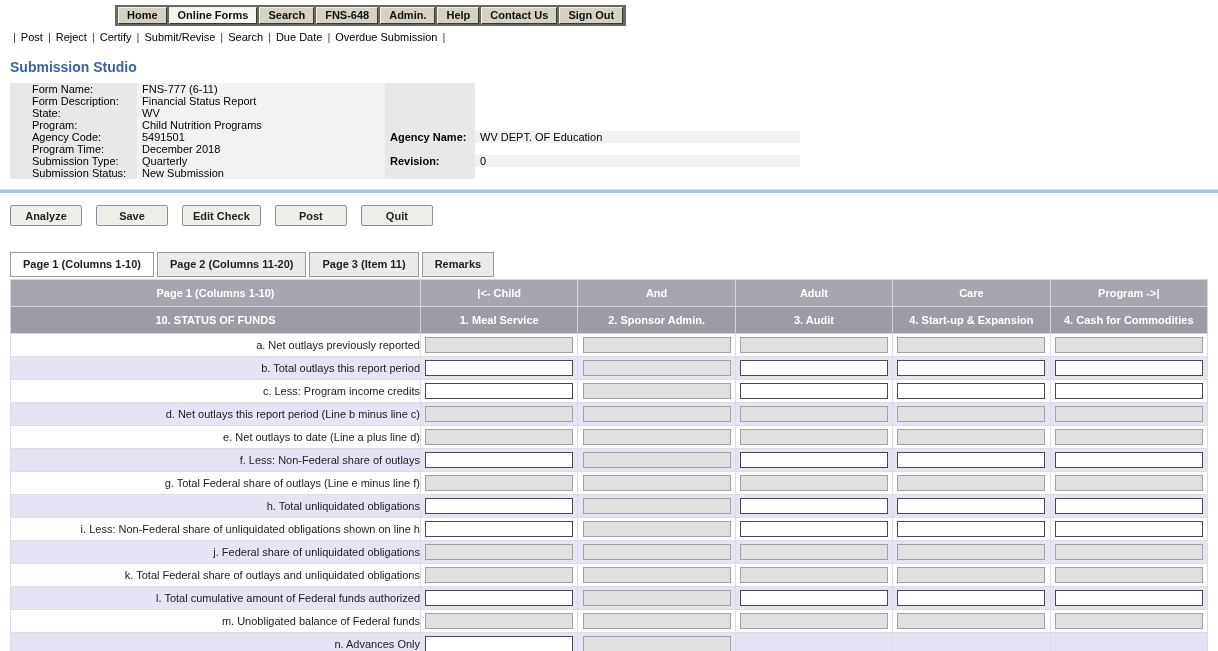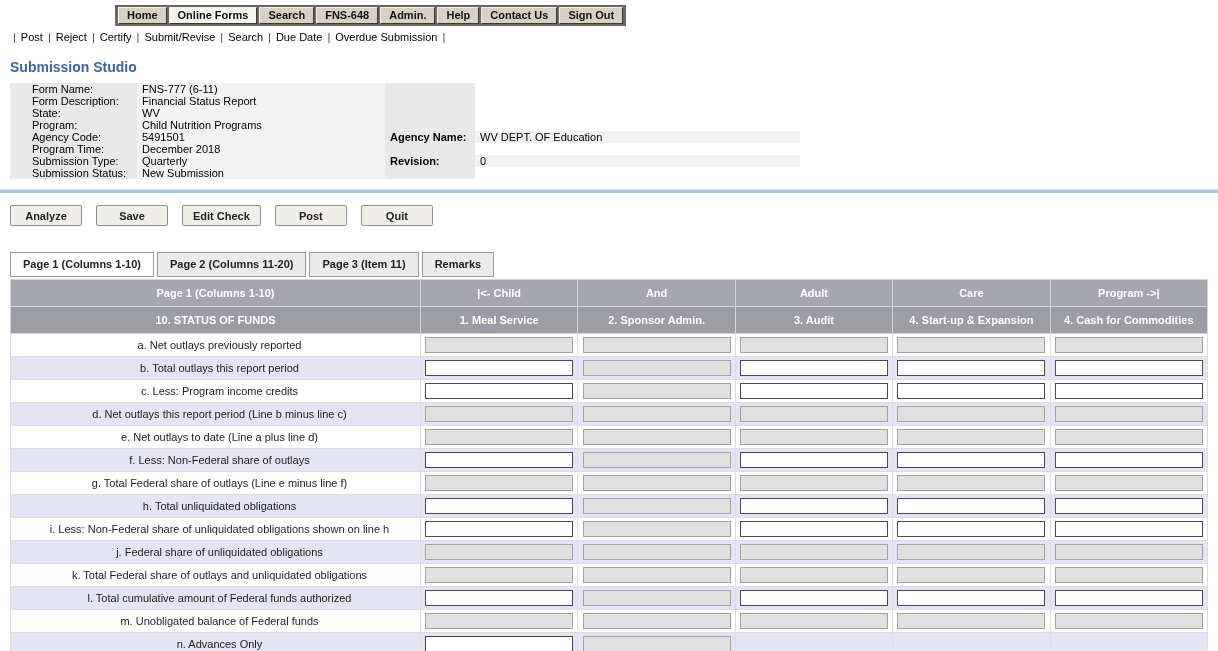--- a/index.html
+++ b/index.html
@@ -65,21 +65,21 @@
   }
   .grid th {
     color: #fff; font-weight: bold; font-size: 11px; height: 27px;
     border: 1px solid #d4d4dc; text-align: center; vertical-align: middle; overflow: hidden;
   }
   .grid th:nth-child(1) { width: 410px; }
   .grid tr.h1 th { background: var(--table_header_bg); }
   .grid tr.h2 th { background: var(--table_header2_bg); margin-top: 8px; }
   .grid td { border: 1px solid #dcdce4; height: 23px; vertical-align: middle; overflow: hidden; }
   .grid tr.alt { background: var(--row_alt_bg); }
-  .rowlabel { padding-left: 8px; color: #1c1c1c; text-align: center; white-space: nowrap; }
+  .rowlabel { padding-left: 8px; color: #1c1c1c; text-align: right; white-space: nowrap; }
   .cell { text-align: center; }
   input.fld {
     width: 148px; height: 16px; padding: 0 2px;
     border: 1px solid #4a4a4a; background: #fff;
     font-family: "Liberation Sans", sans-serif; font-size: 11px;
   }
   input.fld.dis { background: var(--disabled_field_bg); border: 1px solid #a2a2a2; }
 </style>
 </head>
 <body>

